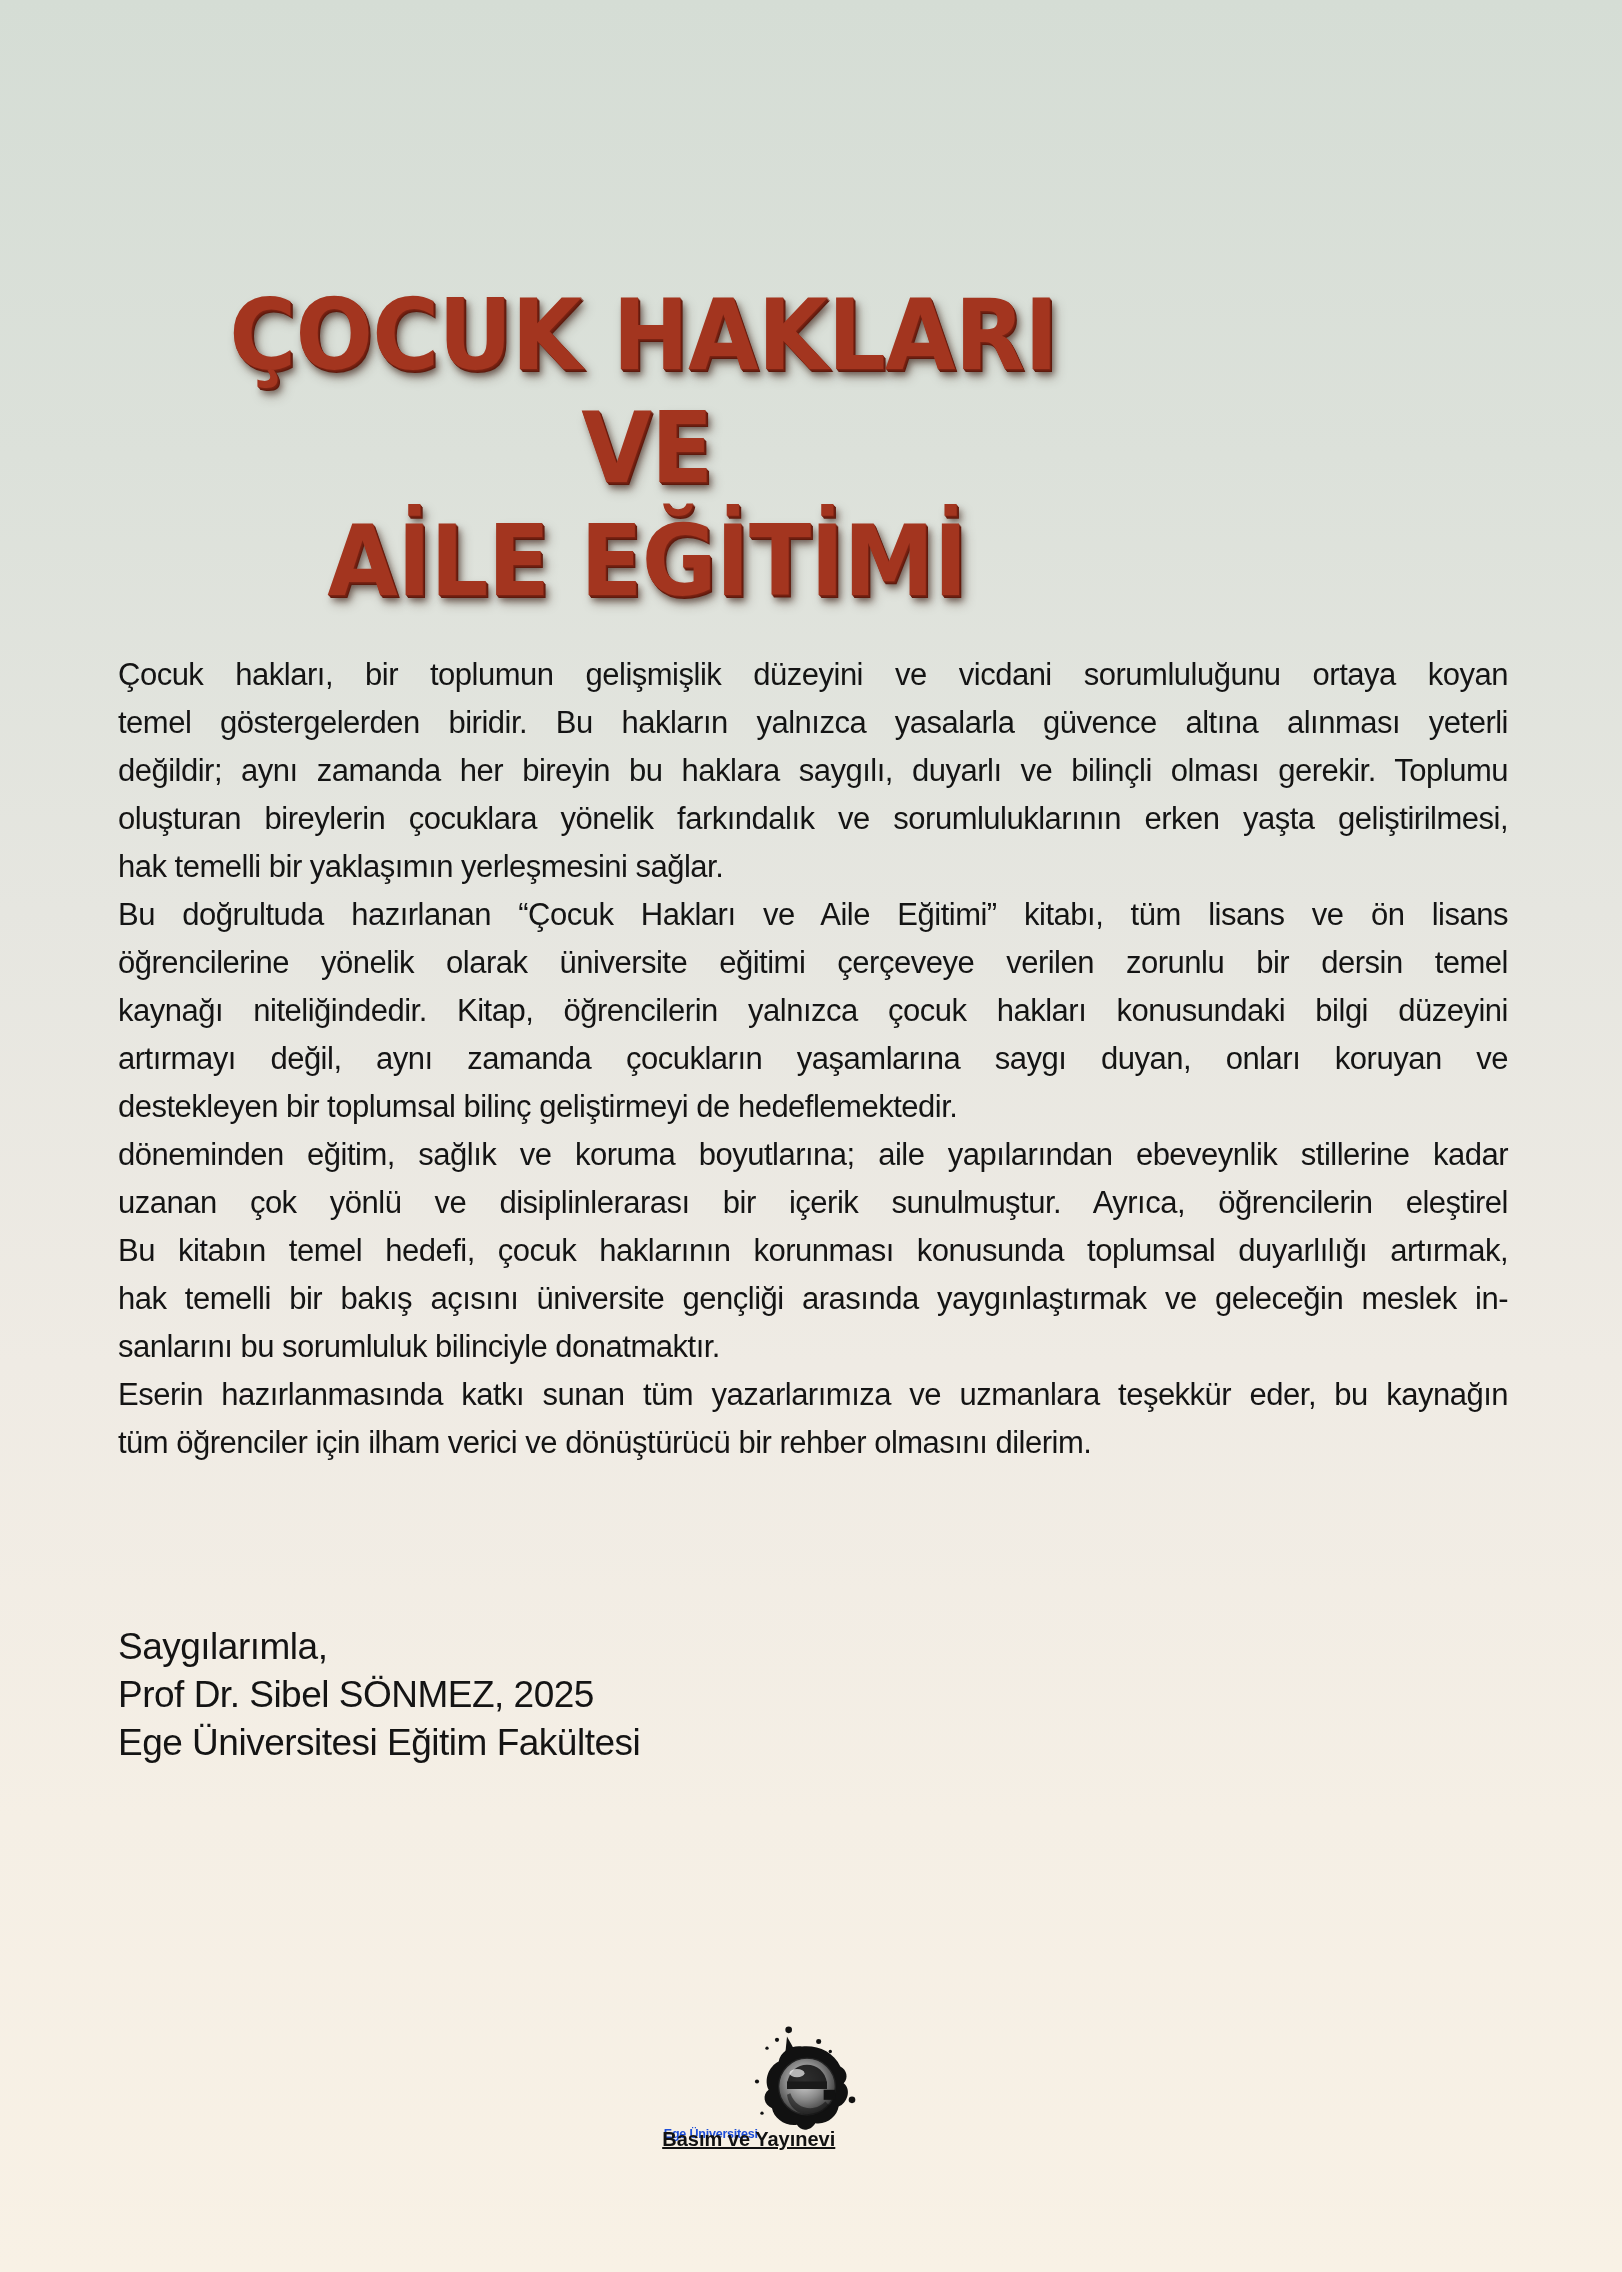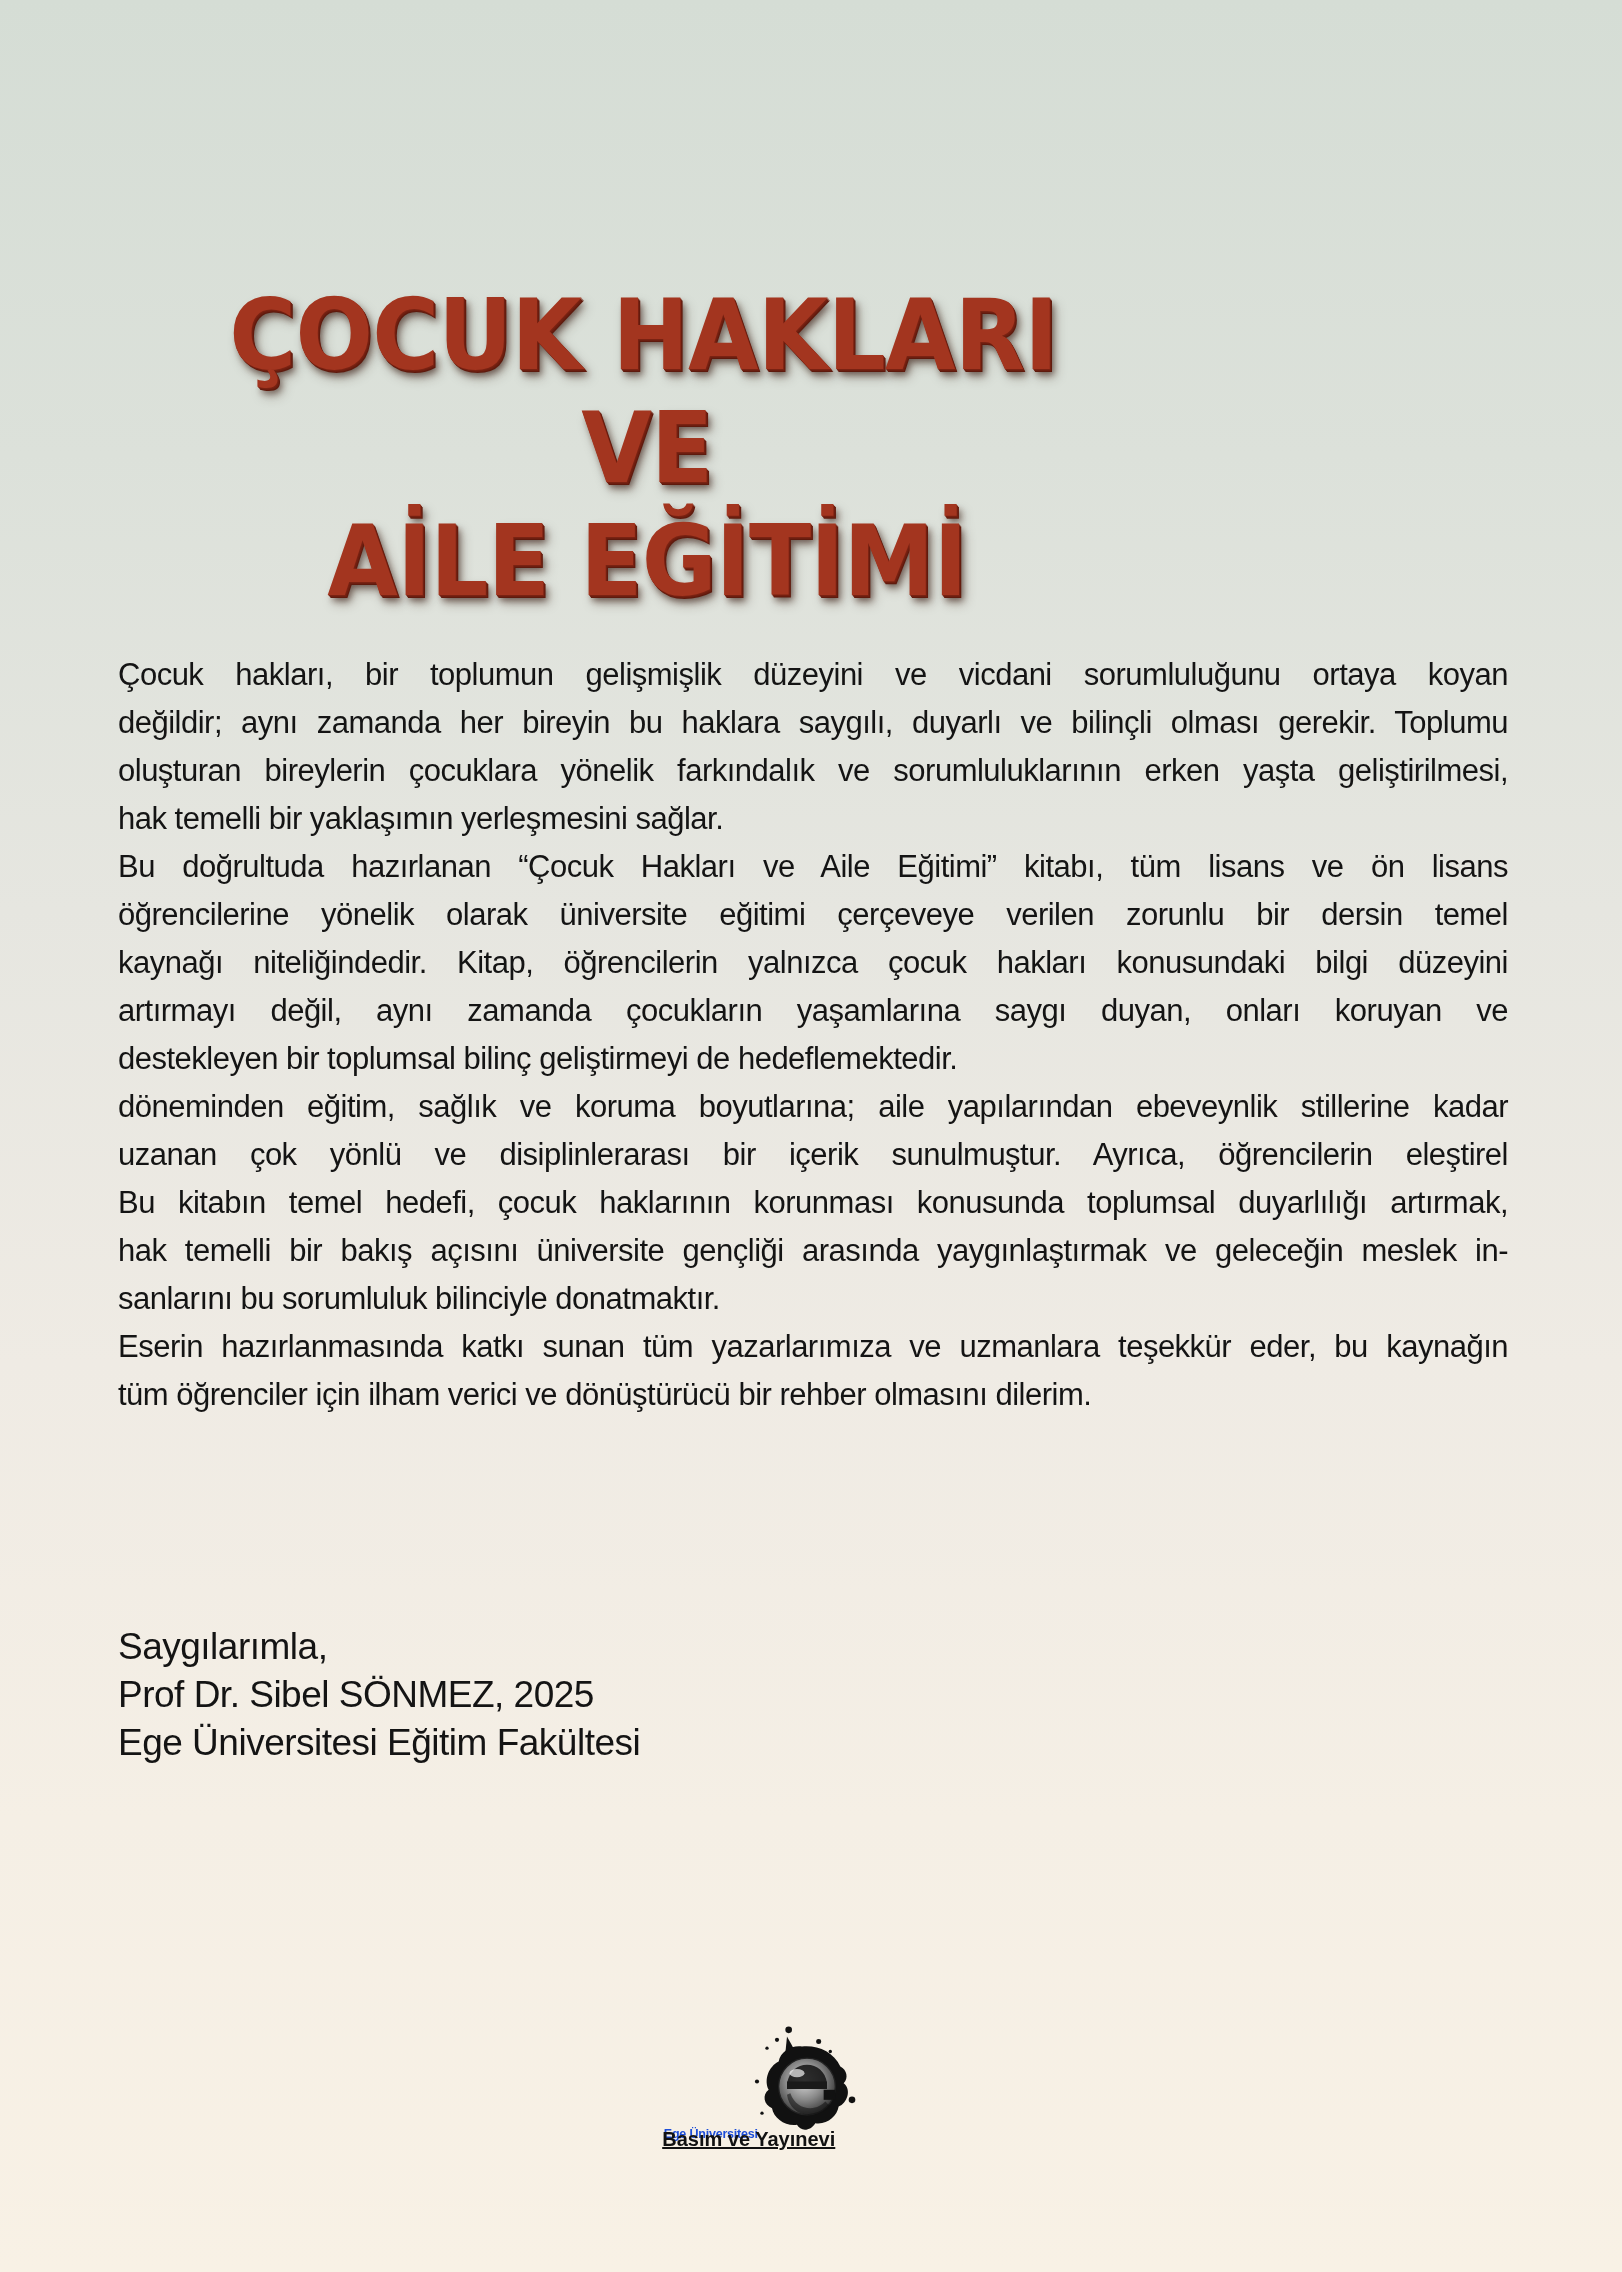--- a/index.html
+++ b/index.html
@@ -130,20 +130,21 @@
 <div class="title-block">
   <span class="title-line l1">ÇOCUK HAKLARI</span>
   <span class="title-line">VE</span>
   <span class="title-line">AİLE EĞİTİMİ</span>
 </div>
 
 <div class="body-text">
 
   <div class="paragraph">
     <span class="line">Çocuk hakları, bir toplumun gelişmişlik düzeyini ve vicdani sorumluluğunu ortaya koyan</span>
+    <span class="line">temel göstergelerden biridir. Bu hakların yalnızca yasalarla güvence altına alınması yeterli</span>
     <span class="line">değildir; aynı zamanda her bireyin bu haklara saygılı, duyarlı ve bilinçli olması gerekir. Toplumu</span>
     <span class="line">oluşturan bireylerin çocuklara yönelik farkındalık ve sorumluluklarının erken yaşta geliştirilmesi,</span>
     <span class="line last">hak temelli bir yaklaşımın yerleşmesini sağlar.</span>
   </div>
 
   <div class="paragraph">
     <span class="line">Bu doğrultuda hazırlanan “Çocuk Hakları ve Aile Eğitimi” kitabı, tüm lisans ve ön lisans</span>
     <span class="line">öğrencilerine yönelik olarak üniversite eğitimi çerçeveye verilen zorunlu bir dersin temel</span>
     <span class="line">kaynağı niteliğindedir. Kitap, öğrencilerin yalnızca çocuk hakları konusundaki bilgi düzeyini</span>
     <span class="line">artırmayı değil, aynı zamanda çocukların yaşamlarına saygı duyan, onları koruyan ve</span>

